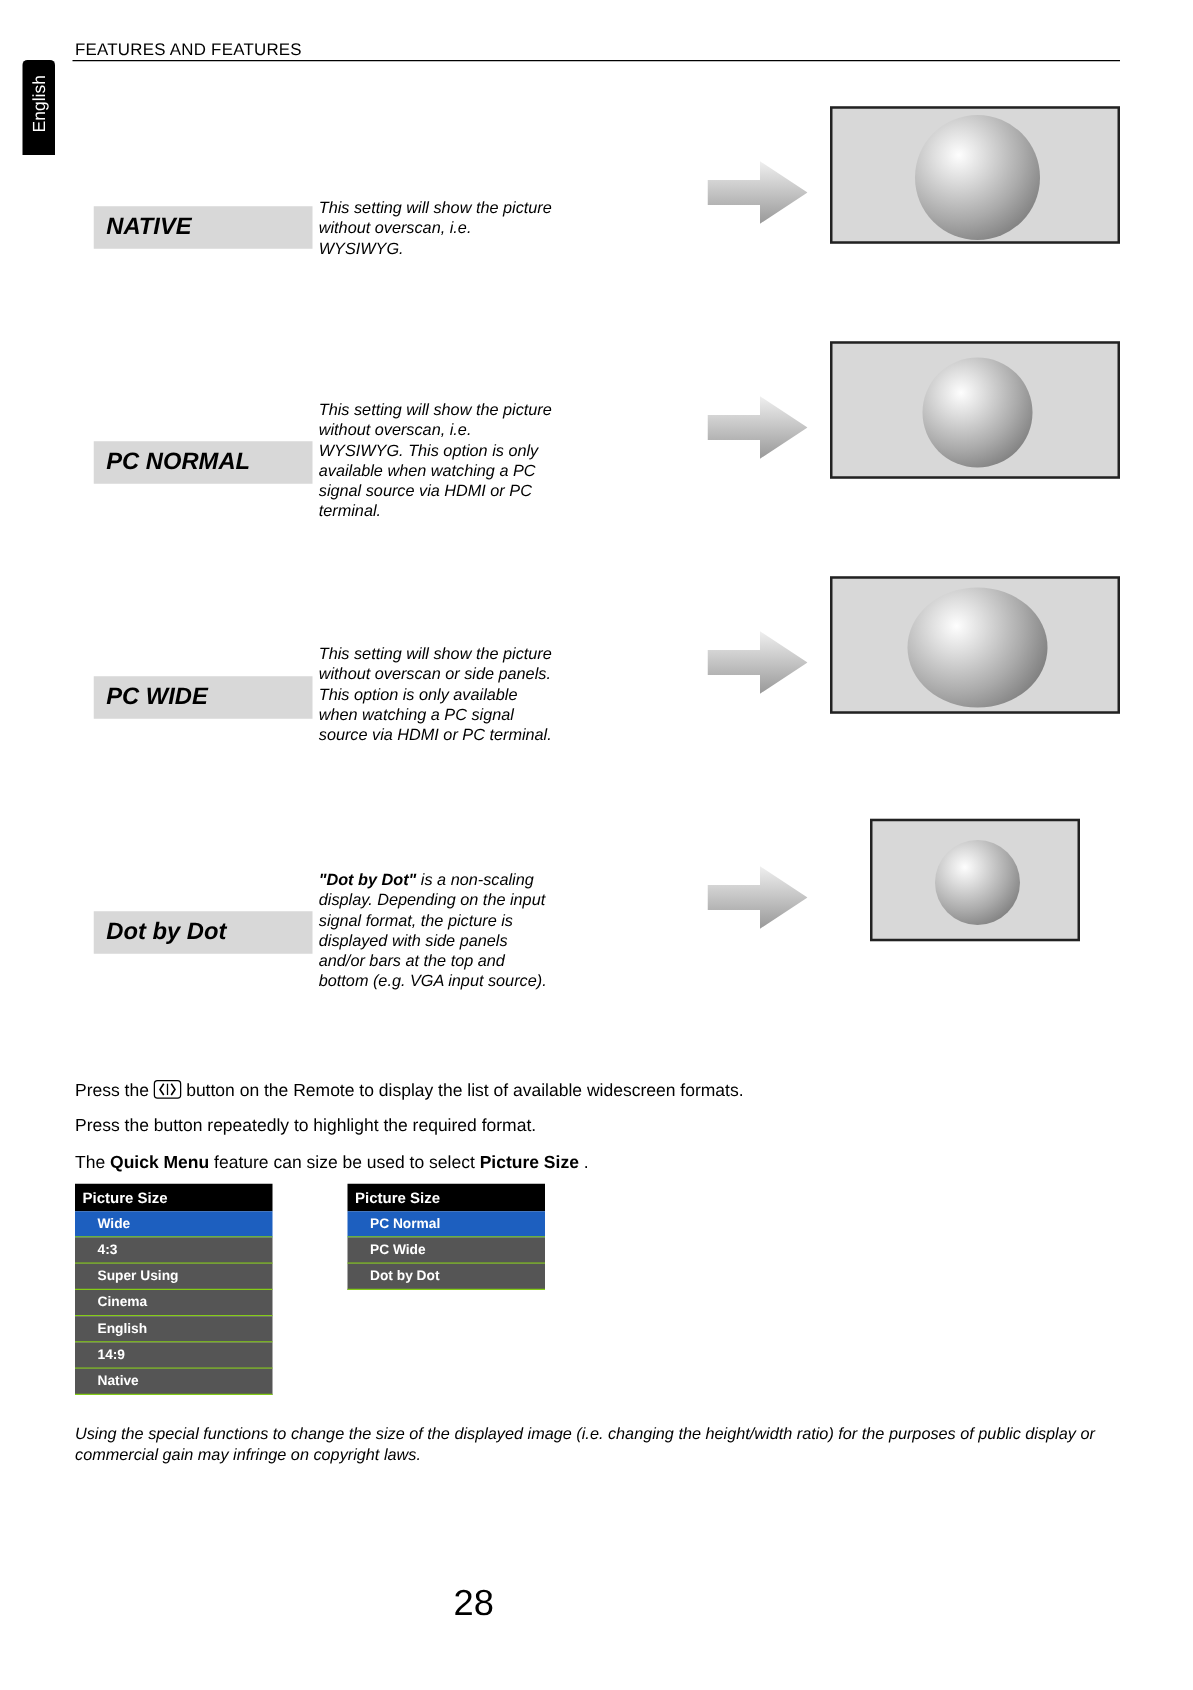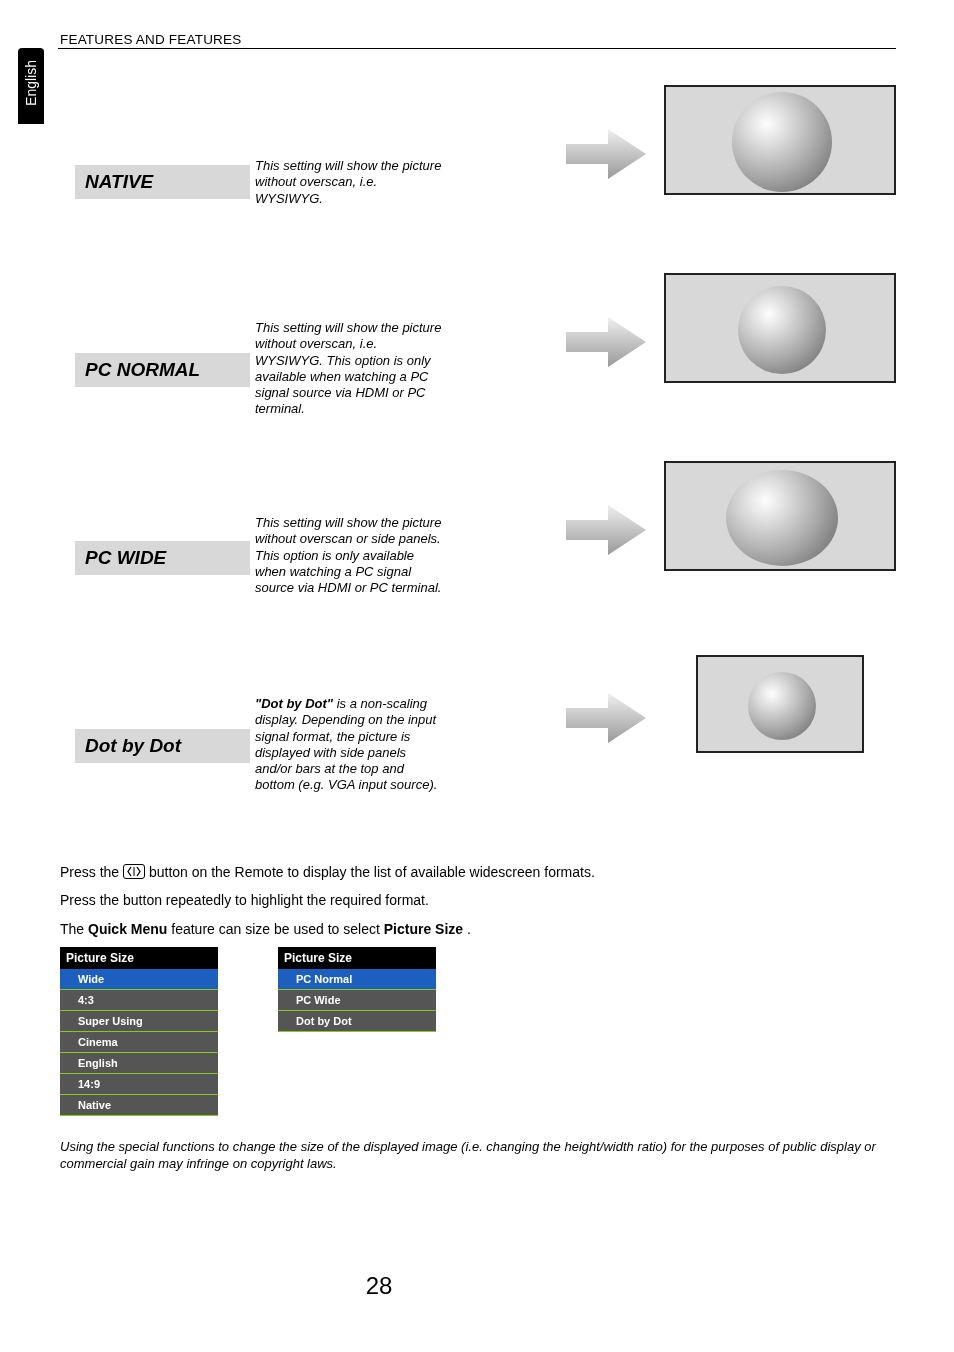--- a/index.html
+++ b/index.html
@@ -141,21 +141,21 @@
       font-style: italic;
       font-size: 13px;
       line-height: 1.35;
     }
     .page-num {
       position: absolute;
       bottom: 52px;
       left: 0;
       width: 758px;
       text-align: center;
-      font-size: 24px;
+      font-size: 29px;
     }
   </style>
 </head>
 <body>
 
 <div class="language-tab">English</div>
 <div class="header">FEATURES AND FEATURES</div>
 <div class="header-line"></div>
 
 <div class="content">

